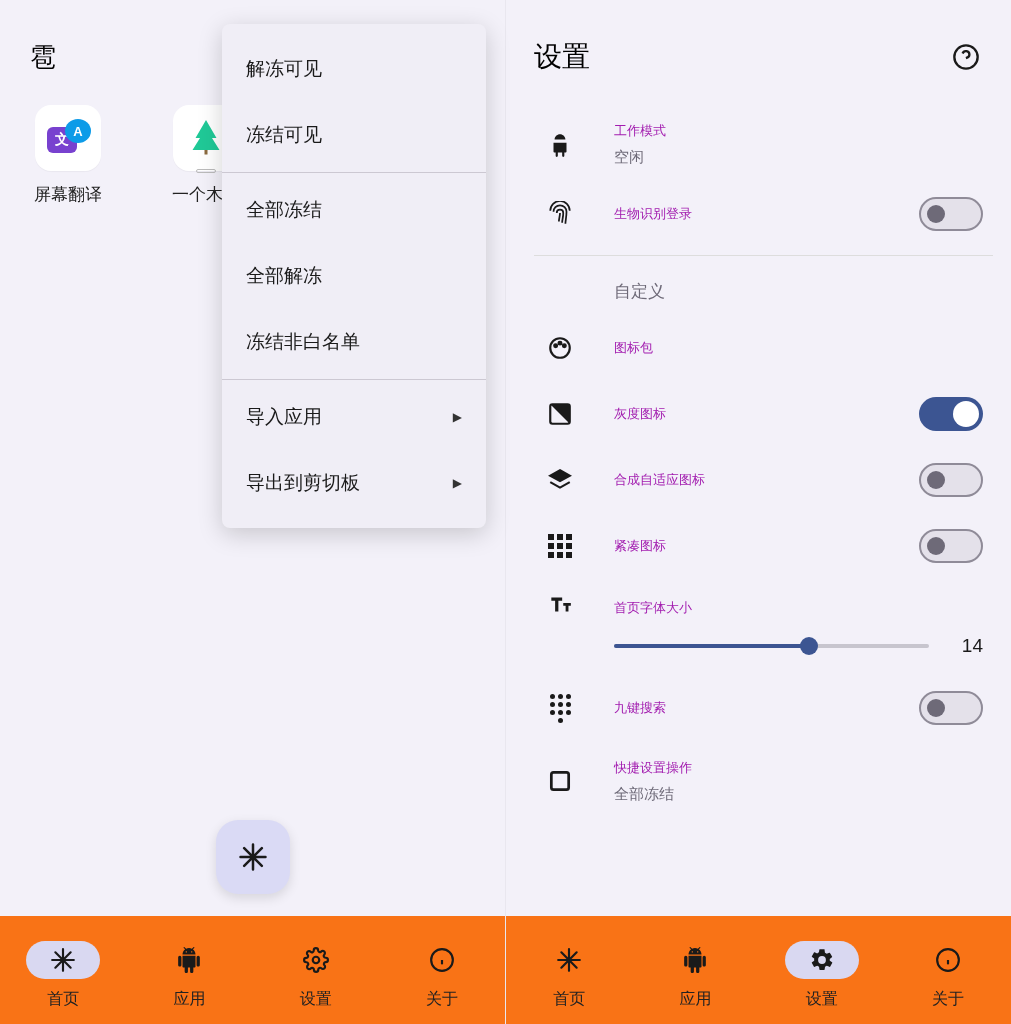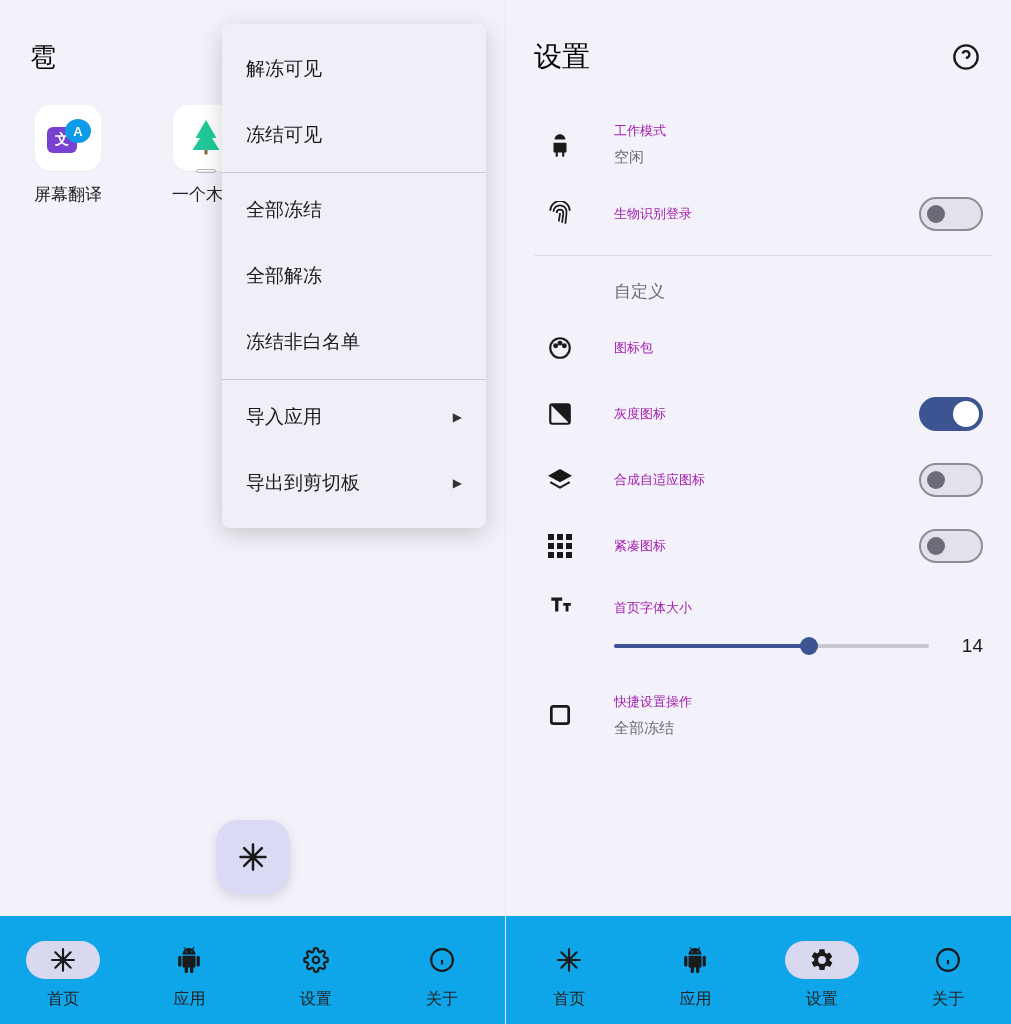--- a/index.html
+++ b/index.html
@@ -73,21 +73,21 @@
     background: #dadaf5;
     display:flex;align-items:center;justify-content:center;
     color: #1a1a1a;
     box-shadow: 0 4px 12px rgba(0,0,0,0.12);
   }
 
   
   .bottom-nav {
     position: absolute; bottom: 0; left: 0; right: 0;
     height: 108px;
-    background: #0ea5e9;
+    background: #f97316;
     display: flex;
     justify-content: space-around;
     align-items: center;
     padding-top: 10px;
   }
   .nav-item {
     flex: 1;
     display: flex; flex-direction: column; align-items: center;
     font-size: 16px; color: #222;
     gap: 10px;
@@ -372,20 +372,40 @@
         </div>
         <div class="slider-track-row">
           <div class="slider-track">
             <div class="slider-fill"></div>
             <div class="slider-thumb"></div>
           </div>
           <div class="slider-value">14</div>
         </div>
       </div>
 
+      <div class="setting-row">
+        <div class="setting-icon">
+            <div class="dialpad-icon">
+              <span></span>
+              <span></span>
+              <span></span>
+              <span></span>
+              <span></span>
+              <span></span>
+              <span></span>
+              <span></span>
+              <span></span>
+              <span></span>
+              <span></span>
+              <span></span>
+            </div>
+          </div>
+        <div class="setting-label">九键搜索</div>
+        <div class="toggle toggle-off"></div>
+      </div>
 
       <div class="setting-row cut-row">
         <div class="setting-icon">
             <svg viewBox="0 0 24 24" fill="none" stroke="#1a1a1a" stroke-width="2.5">
               <rect x="4" y="4" width="16" height="16" rx="2"></rect>
             </svg>
           </div>
         <div style="flex:1">
           <div class="setting-label">快捷设置操作</div>
           <div class="setting-sub">全部冻结</div>

